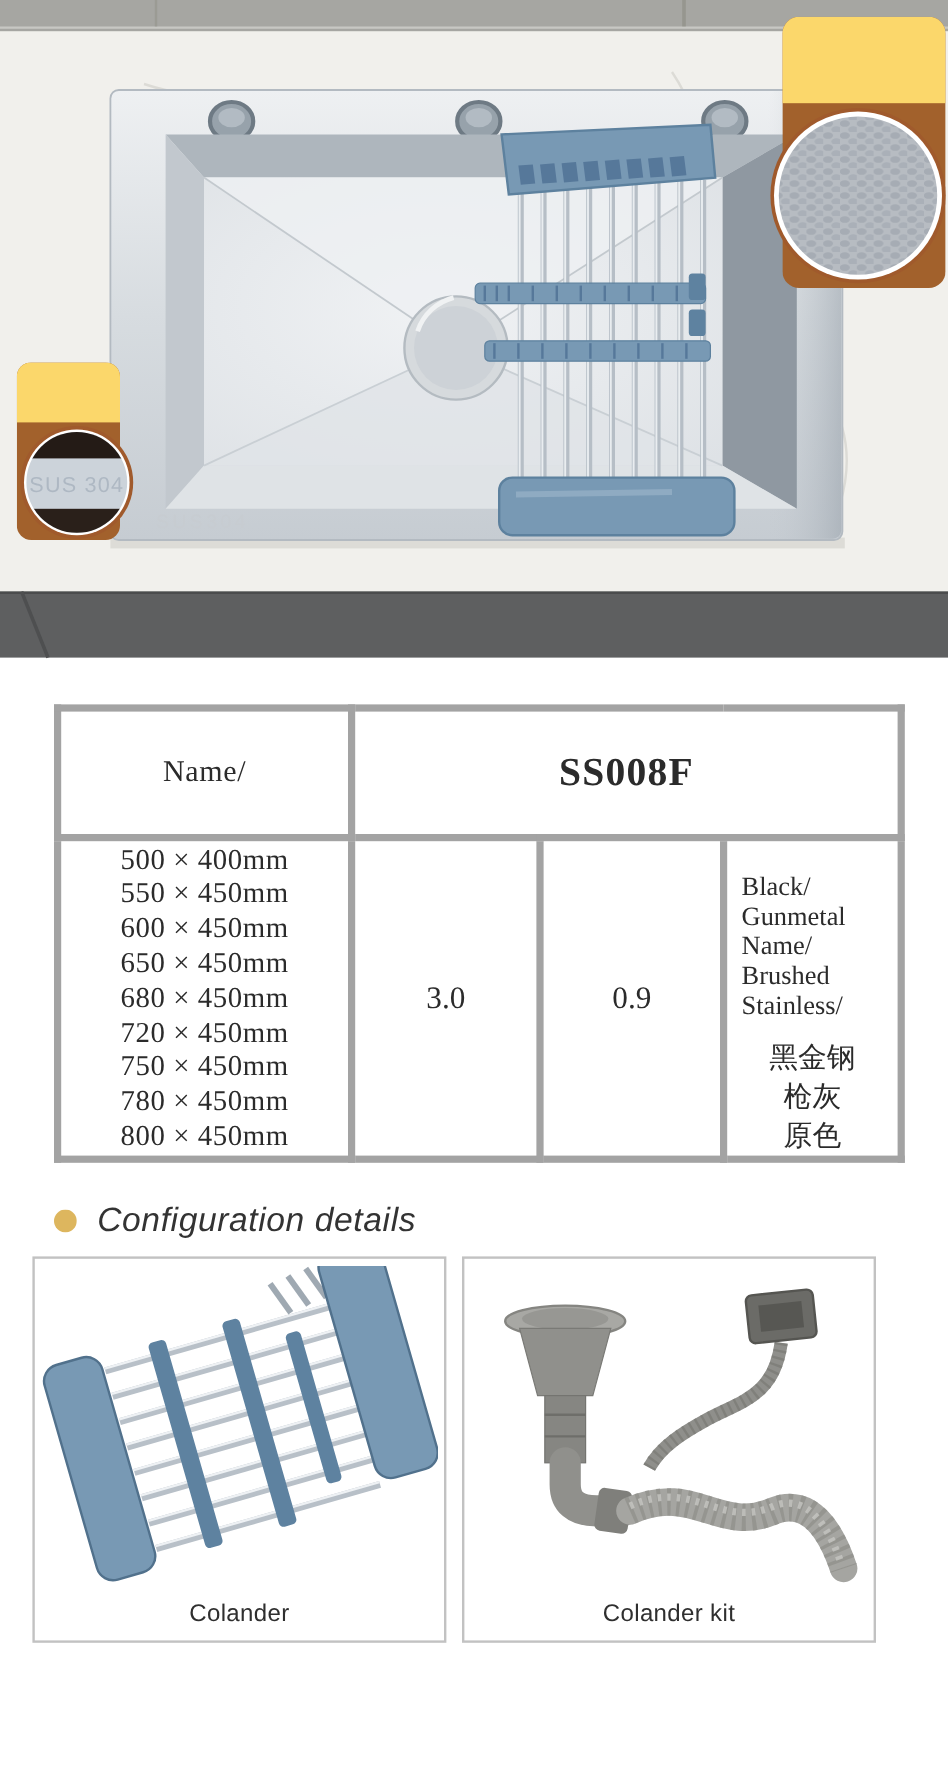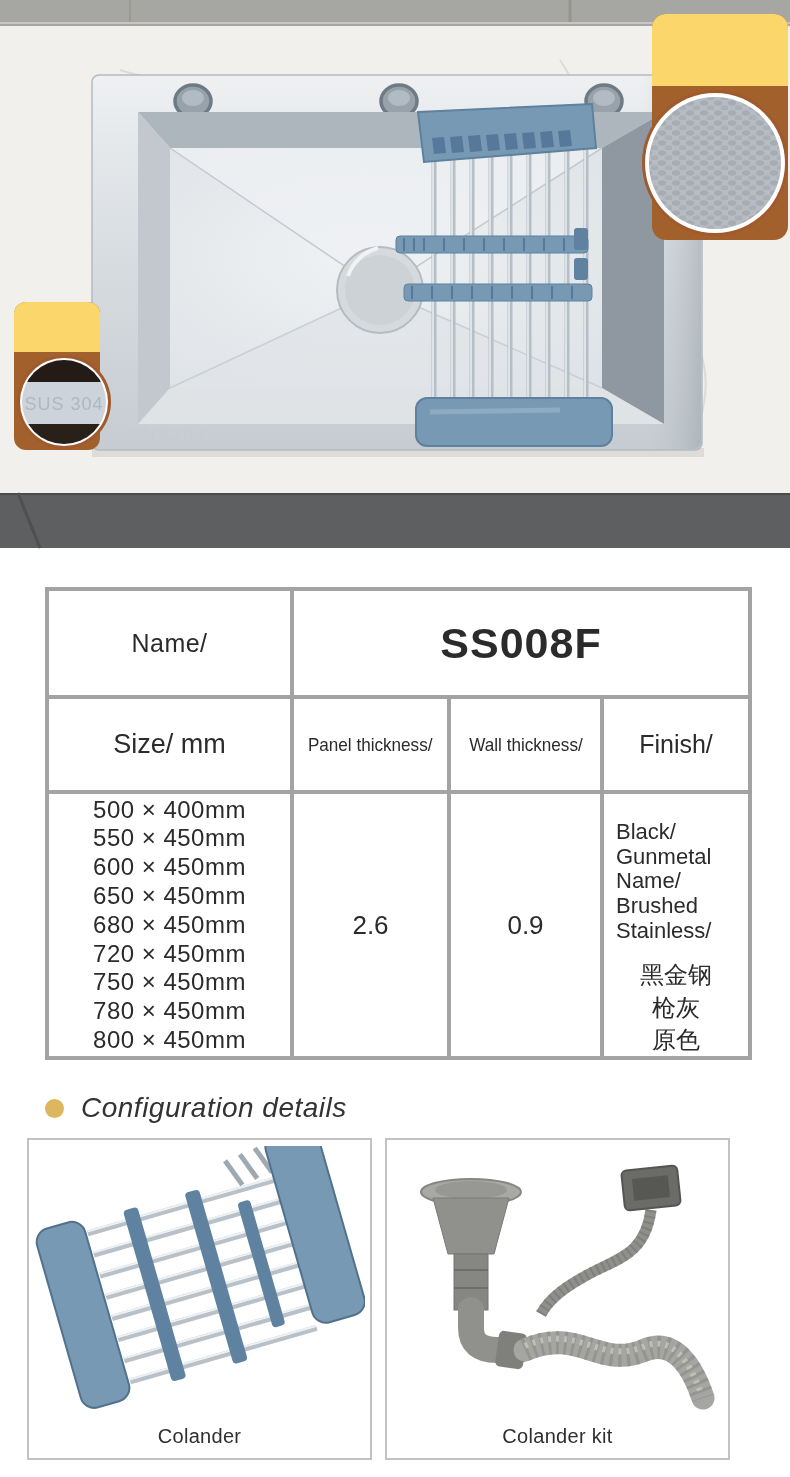--- a/index.html
+++ b/index.html
@@ -3,23 +3,23 @@
 <meta charset="utf-8">
 <style>
   html,body{margin:0;padding:0;background:#ffffff;}
   body{width:790px;height:1477px;font-family:"Liberation Sans",sans-serif;color:#2b2b2b;position:relative;overflow:hidden;}
 
   
   .photo-scene{display:block;width:790px;height:550px;}
 
   
   table.spec{border-collapse:collapse;table-layout:fixed;width:703px;margin:37px 0 0 45px;border:2px solid #6e6e6e;}
-  table.spec td{border:4px solid #a3a3a3;text-align:center;vertical-align:middle;padding:0;}
+  table.spec td{border:6px solid #a3a3a3;text-align:center;vertical-align:middle;padding:0;font-family:Liberation Serif, serif;}
   td.c-name{font-size:25px;letter-spacing:.5px;}
-  td.c-model{font-size:43px;font-weight:700;letter-spacing:1px;}
+  td.c-model{font-size:33px;font-weight:700;letter-spacing:1px;}
   td.c-size{font-size:27px;}
   td.c-thin span{display:inline-block;font-size:19px;transform:scaleX(.9);}
   td.c-finishh{font-size:25px;}
   tr.r1{height:108px;}
   tr.r2{height:95px;}
   tr.r3{height:242px;}
   .pre{white-space:pre-line;}
   td.c-sizes{font-size:24px;line-height:1.2;letter-spacing:.5px;}
   td.c-thick{font-size:26px;}
   td.c-finish{vertical-align:top;}
@@ -229,37 +229,31 @@
       <col style="width:245px">
       <col style="width:157px">
       <col style="width:153px">
       <col style="width:148px">
     </colgroup>
   <tbody>
       <tr class="r1">
     <td class="c-name">Name/</td>
     <td class="c-model" colspan="3">SS008F</td>
   </tr>
-  <tr class="r2">
-    <td class="c-size">Size/ mm</td>
-    <td class="c-thin"><span>Panel thickness/</span></td>
-    <td class="c-thin"><span>Wall thickness/</span></td>
-    <td class="c-finishh">Finish/</td>
-  </tr>
   <tr class="r3">
     <td class="c-sizes pre">500 × 400mm
 550 × 450mm
 600 × 450mm
 650 × 450mm
 680 × 450mm
 720 × 450mm
 750 × 450mm
 780 × 450mm
 800 × 450mm</td>
-    <td class="c-thick">2.6</td>
+    <td class="c-thick">3.0</td>
     <td class="c-thick">0.9</td>
     <td class="c-finish">
       <div class="fin-en pre">Black/
 Gunmetal
 Name/
 Brushed
 Stainless/</div>
       <div class="fin-cn pre">黑金钢
 枪灰
 原色</div>

